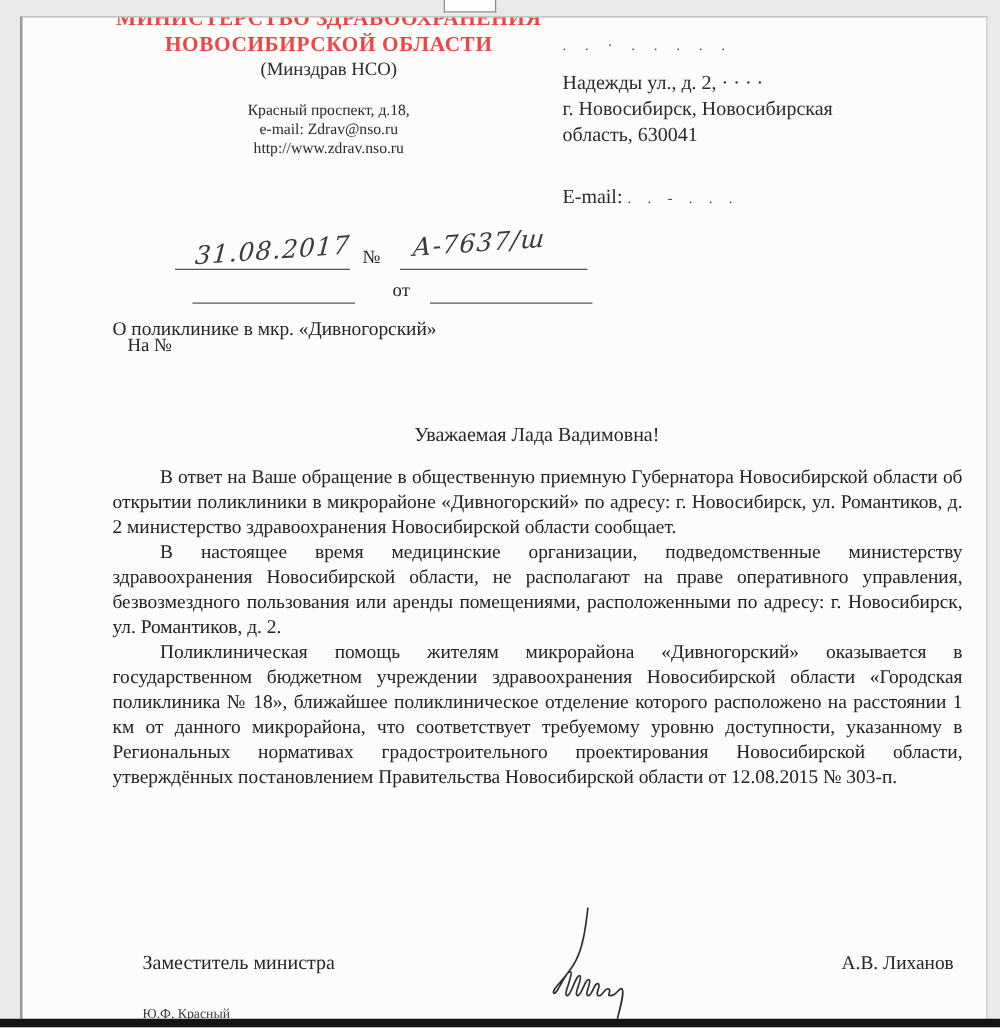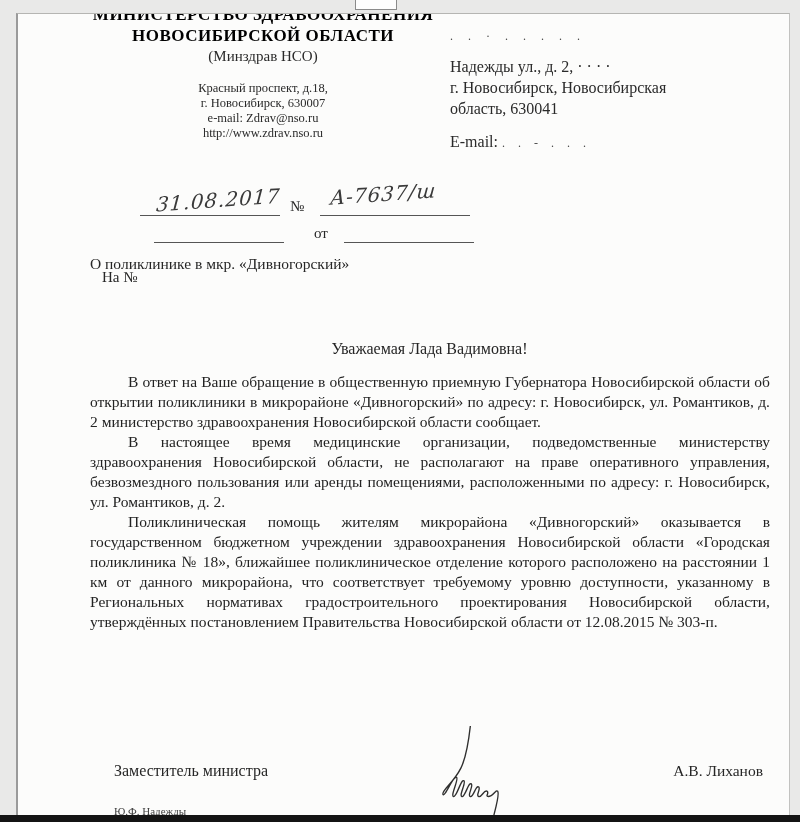--- a/index.html
+++ b/index.html
@@ -28,21 +28,21 @@
     overflow: hidden;
   }
 
   
   .org-block {
     position: absolute; left: 60px; top: -10px; width: 370px;
     text-align: center;
   }
   .org-name {
     font-weight: bold; font-size: 17px; line-height: 21px;
-    letter-spacing: 0.5px; color: #000000;
+    letter-spacing: 0.5px; color: #ef4444;
   }
   .org-short {
     margin-top: 2px; font-size: 15px; color: #2a2a2a;
   }
   .org-contacts {
     margin-top: 16px; font-size: 12.5px; line-height: 15px; color: #2a2a2a;
   }
 
   
   .ref-row { position: absolute; left: 60px; top: 172px; width: 390px; height: 40px; }
@@ -65,21 +65,21 @@
   .ot-label { position: absolute; left: 212px; top: 4px; }
 
   
   .recipient {
     position: absolute; left: 432px; top: 12px; width: 330px;
     font-size: 16px; line-height: 21px; color: #2a2a2a;
   }
   .redacted-name {
     font-size: 12px; letter-spacing: 6px; color: #4a4a4a; height: 30px;
   }
-  .recipient-email { margin-top: 12px; }
+  .recipient-email { margin-top: 28px; }
   .redacted-email { font-size: 12px; letter-spacing: 5px; color: #4a4a4a; }
 
   
   .subject { position: absolute; left: 72px; top: 241px; font-size: 15.5px; }
   .greeting { position: absolute; left: 72px; top: 326px; width: 679px; text-align: center; font-size: 16px; }
   .body-text {
     position: absolute; left: 72px; top: 358px; width: 680px;
     font-size: 15.5px; line-height: 20px; text-align: justify;
     color: #232323;
   }
@@ -103,21 +103,20 @@
 
   <div class="top-partial-box"></div>
 
   <div class="paper">
 
     <div class="org-block">
       <div class="org-name">МИНИСТЕРСТВО ЗДРАВООХРАНЕНИЯ НОВОСИБИРСКОЙ ОБЛАСТИ</div>
       <div class="org-short">(Минздрав НСО)</div>
       <div class="org-contacts">
         <div>Красный проспект, д.18,</div>
-        <div>г. Новосибирск, 630007</div>
         <div>e-mail: Zdrav@nso.ru</div>
         <div>http://www.zdrav.nso.ru</div>
       </div>
     </div>
 
     <div class="ref-row">
       <span class="hw hw-date">31.08.2017</span>
       <span class="num-sign">№</span>
       <span class="hw hw-num">А-7637/ш</span>
       <span class="uline ul-a"></span>
@@ -151,18 +150,18 @@
       <p>В настоящее время медицинские организации, подведомственные министерству здравоохранения Новосибирской области, не располагают на праве оперативного управления, безвозмездного пользования или аренды помещениями, расположенными по адресу: г. Новосибирск, ул. Романтиков, д. 2.</p>
       <p>Поликлиническая помощь жителям микрорайона «Дивногорский» оказывается в государственном бюджетном учреждении здравоохранения Новосибирской области «Городская поликлиника № 18», ближайшее поликлиническое отделение которого расположено на расстоянии 1 км от данного микрорайона, что соответствует требуемому уровню доступности, указанному в Региональных нормативах градостроительного проектирования Новосибирской области, утверждённых постановлением Правительства Новосибирской области от 12.08.2015 № 303-п.</p>
     </div>
 
     <div class="sig-position">Заместитель министра</div>
     <svg class="sig-scribble" viewBox="0 0 90 95" fill="none" xmlns="http://www.w3.org/2000/svg">
       <path d="M 42 0 C 40 18 38 30 33 40 C 26 54 14 62 16 65 C 18 68 26 46 29 49 C 31 51 23 66 26 67 C 29 68 33 50 36 52 C 38 54 31 66 34 67 C 37 68 40 53 43 55 C 45 57 39 66 42 67 C 45 68 47 56 50 58 C 52 60 47 66 50 67 C 53 68 55 60 58 62 C 60 64 56 67 59 67 C 64 67 66 60 68 62 C 70 65 66 78 63 90" stroke="#2f2f2f" stroke-width="1.3" stroke-linecap="round"></path>
     </svg>
     <div class="sig-name">А.В. Лиханов</div>
 
-    <div class="executor">Ю.Ф. Надежды</div>
+    <div class="executor">Ю.Ф. Красный</div>
 
   </div>
 
   <div class="bottom-bar"></div>
 </div>
 
 </body></html>

